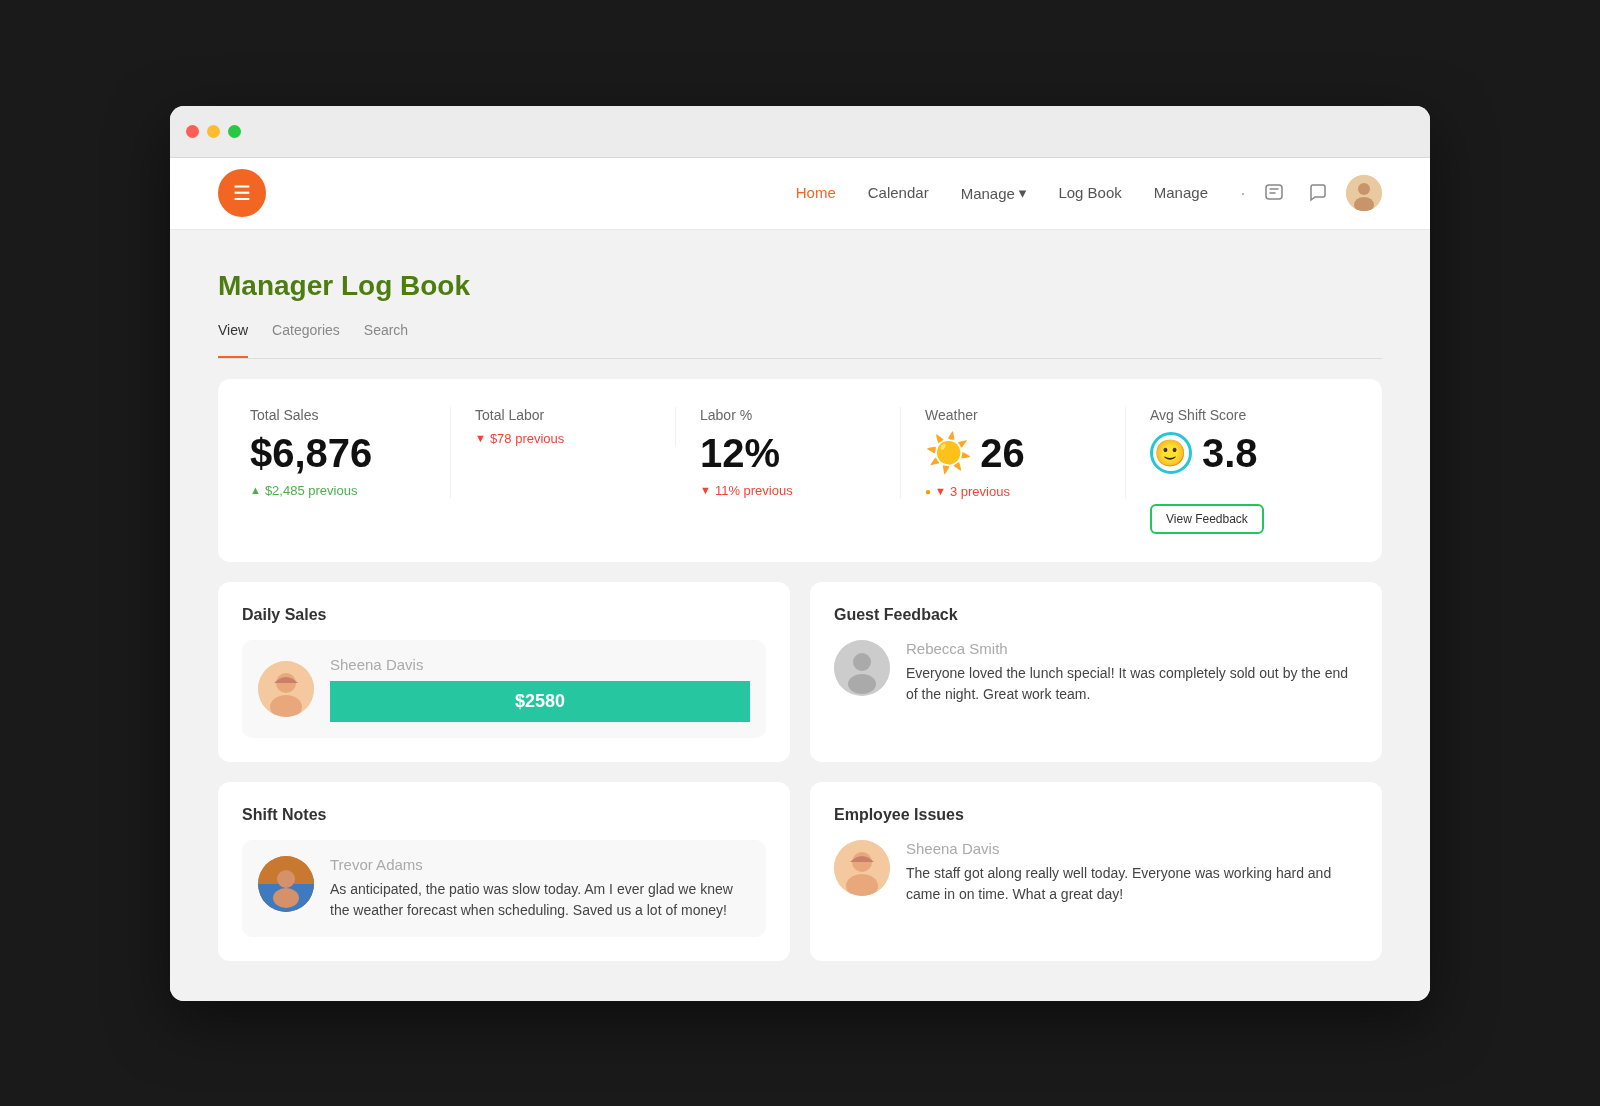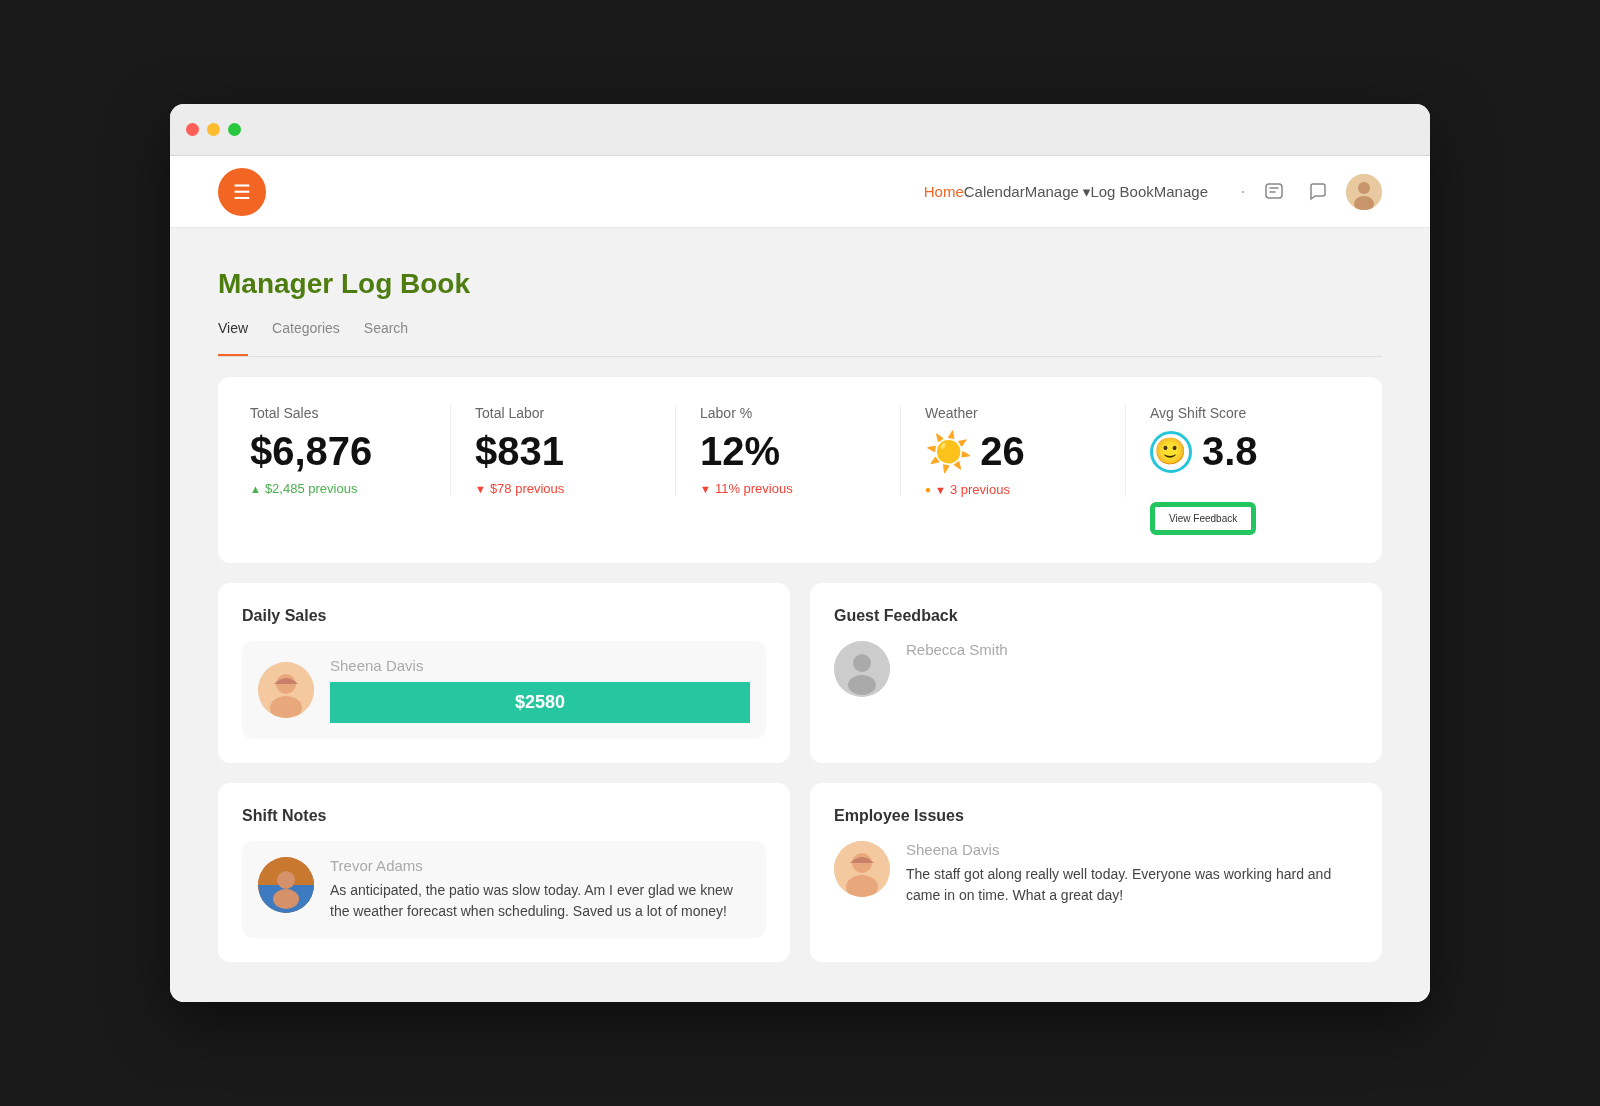--- a/index.html
+++ b/index.html
@@ -63,20 +63,21 @@
       justify-content: center;
     }
     .logo-icon {
       color: white;
       font-size: 20px;
       line-height: 1;
     }
     .nav-links {
       display: flex;
       align-items: center;
+      gap: 32px;
       list-style: none;
     }
     .nav-link {
       font-size: 15px;
       color: #555;
       cursor: pointer;
       text-decoration: none;
     }
     .nav-link.active {
       color: #f26522;
@@ -214,24 +215,24 @@
       border-radius: 50%;
       border: 3px solid #26c6da;
       display: flex;
       align-items: center;
       justify-content: center;
       font-size: 26px;
       background: #fff;
     }
     .view-feedback-btn {
       display: inline-block;
-      border: 5px solid #22c55e;
+      border: 2px solid #22c55e;
       border-radius: 6px;
       padding: 6px 14px;
-      font-size: 10px;
+      font-size: 12px;
       color: #333;
       cursor: pointer;
       background: #fff;
       margin-top: 20px;
     }
 
     
     .bottom-grid {
       display: grid;
       grid-template-columns: 1fr 1fr;
@@ -442,21 +443,20 @@
         <div class="stat-label">Total Sales</div>
         <div class="stat-value">$6,876</div>
         <div class="stat-change up">
           <span class="arrow-up">▲</span>
           <span>$2,485 previous</span>
         </div>
       </div>
 
       <div class="stat-item">
         <div class="stat-label">Total Labor</div>
-        <div class="stat-value">$831</div>
         <div class="stat-change down">
           <span class="arrow-down">▼</span>
           <span>$78 previous</span>
         </div>
       </div>
 
       <div class="stat-item">
         <div class="stat-label">Labor %</div>
         <div class="stat-value">12%</div>
         <div class="stat-change down">
@@ -513,20 +513,21 @@
         <div class="feedback-entry">
           <div class="feedback-avatar avatar-rebecca">
             <svg width="56" height="56" viewBox="0 0 56 56">
               <circle cx="28" cy="28" r="28" fill="#ccc"></circle>
               <ellipse cx="28" cy="22" rx="9" ry="9" fill="#aaa"></ellipse>
               <ellipse cx="28" cy="44" rx="14" ry="10" fill="#aaa"></ellipse>
             </svg>
           </div>
           <div class="feedback-content">
             <div class="feedback-person-name">Rebecca Smith</div>
+            <div class="feedback-text">Everyone loved the lunch special! It was completely sold out by the end of the night. Great work team.</div>
           </div>
         </div>
       </div>
 
       <div class="card">
         <div class="card-title">Shift Notes</div>
         <div class="note-entry">
           <div class="note-avatar avatar-trevor">
             <svg width="56" height="56" viewBox="0 0 56 56">
               <clipPath id="circleClip">

